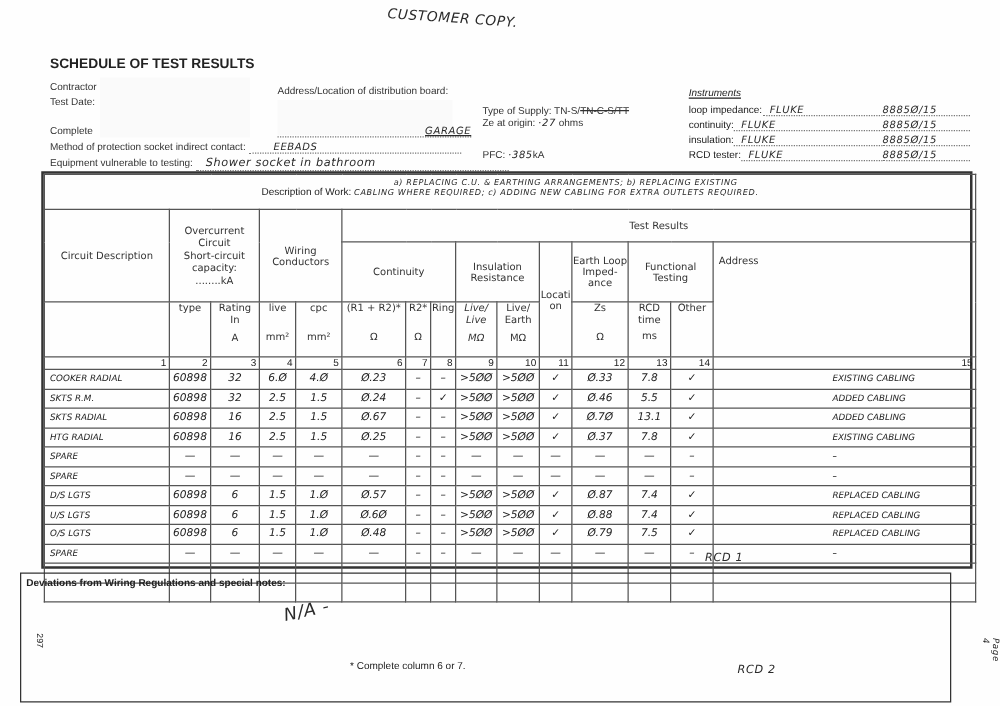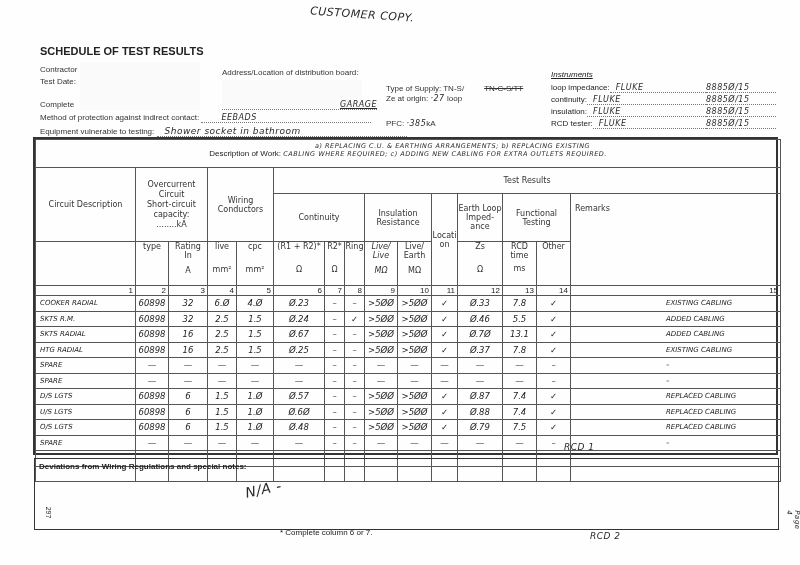--- a/index.html
+++ b/index.html
@@ -21,21 +21,21 @@
   .sheet { position: absolute; left: 33px; top: 137px; width: 745px; height: 318px; border: 2px solid #333; }
   table.grid { border-collapse: collapse; width: 100%; table-layout: fixed; }
   table.grid td { border: 1px solid #555; font-size: 8px; text-align: center; vertical-align: middle; padding: 0; overflow: hidden; white-space: nowrap; }
   .desc-row td { text-align: left; height: 28px; padding-left: 4px; font-size: 8px; }
   .desc-hand { font-size: 6.5px; line-height: 10px; }
   td.hdr { font-family: "DejaVu Sans", sans-serif; font-size: 7.5px; color: #333; }
   td.colnum { font-size: 5.5px; text-align: right !important; padding-right: 2px !important; vertical-align: bottom !important; }
   tr.data td { height: 15.5px; font-family: "DejaVu Sans", sans-serif; font-size: 8.5px; font-style: italic; }
   tr.data td.cd { text-align: left; padding-left: 4px; font-size: 7px; }
   .unit { display:block; }
-  .dev-box { position: absolute; left: 34px; top: 458px; width: 745px; height: 72px; border: 1.5px solid #333; }
+  .dev-box { position: absolute; left: 16px; top: 458px; width: 745px; height: 104px; border: 1.5px solid #333; }
   .dev-title { left: 4px; top: 3px; font-size: 8px; font-weight: bold; }
   .na { left: 210px; top: 22px; font-size: 14px; transform: rotate(-12deg); }
   .vert-num { left: 8px; top: 50px; font-size: 7px; transform: rotate(90deg); }
   .footnote { left: 280px; top: 528px; font-size: 8px; }
   .side-note { left: 783px; top: 512px; font-size: 7px; transform: rotate(90deg); }
 </style>
 </head>
 <body>
 
 <div class="abs hand customer-copy">CUSTOMER COPY.</div>
@@ -47,34 +47,34 @@
 <div class="abs redact" style="left:80px;top:62px;width:120px;height:48px;"></div>
 
 <div class="abs lbl" style="left:222px;top:68px;">Address/Location of distribution board:</div>
 <div class="abs redact" style="left:222px;top:80px;width:140px;height:28px;"></div>
 <div class="abs lbl dots" style="left:222px;top:100px;width:155px;text-align:right;">
   <span class="hand hv" style="text-decoration:underline;">GARAGE</span>
 </div>
 
 <div class="abs lbl" style="left:386px;top:84px;">
   <span>Type of Supply:</span>
-  <span>TN-S/</span><span style="text-decoration:line-through;padding-left:20px;">TN-C-S/TT</span>
+  <span>TN-S/</span><span style="text-decoration:line-through;">TN-C-S/TT</span>
 </div>
 <div class="abs lbl" style="left:386px;top:94px;">
   <span>Ze at origin:</span>
   <span class="hand">·27</span>
-  <span>loop</span>
+  <span>ohms</span>
 </div>
 <div class="abs lbl" style="left:386px;top:119px;">
   <span>PFC:</span>
   <span class="hand">·385</span><span>kA</span>
 </div>
 
 <div class="abs lbl" style="left:40px;top:113px;width:360px;">
-  <span>Method of protection against indirect contact:</span>
+  <span>Method of protection socket indirect contact:</span>
   <span class="dots" style="width:170px;"><span class="hand hv" style="padding-left:20px;">EEBADS</span></span>
 </div>
 <div class="abs lbl" style="left:40px;top:126px;width:600px;">
   <span>Equipment vulnerable to testing:</span>
   <span class="dots" style="width:250px;"><span class="hand" style="font-size:9px;padding-left:8px;">Shower socket in bathroom</span></span>
 </div>
 
 <div class="abs instr-title">Instruments</div>
 <div class="abs instr-row" style="top:83px;">
   <span>loop impedance:</span>
@@ -133,21 +133,21 @@
     </td>
     <td class="hdr" colspan="2" rowspan="2" style="white-space:normal;">Wiring Conductors</td>
     <td class="hdr" colspan="10">Test Results</td>
   </tr>
   <tr style="height:48px">
     <td class="hdr" colspan="3">Continuity</td>
     <td class="hdr" colspan="2" style="white-space:normal;">Insulation Resistance</td>
     <td class="hdr" rowspan="2" style="white-space:normal;width:10px;word-break:break-all;line-height:9px;">Location</td>
     <td class="hdr" style="white-space:normal;line-height:9px;">Earth Loop Imped-ance</td>
     <td class="hdr" colspan="2" style="white-space:normal;">Functional Testing</td>
-    <td class="hdr" rowspan="2" style="text-align:left;vertical-align:top;padding:10px 4px;">Remarks</td>
+    <td class="hdr" rowspan="2" style="text-align:left;vertical-align:top;padding:10px 4px;">Address</td>
   </tr>
   <tr style="height:44px">
     <td></td>
     <td class="hdr" style="vertical-align:top;">type</td>
     <td class="hdr" style="vertical-align:top;">
             <span class="unit">Rating</span>
             <span class="unit">In</span>
             <span class="unit" style="margin-top:6px">A</span>
           </td>
     <td class="hdr" style="vertical-align:top;">

